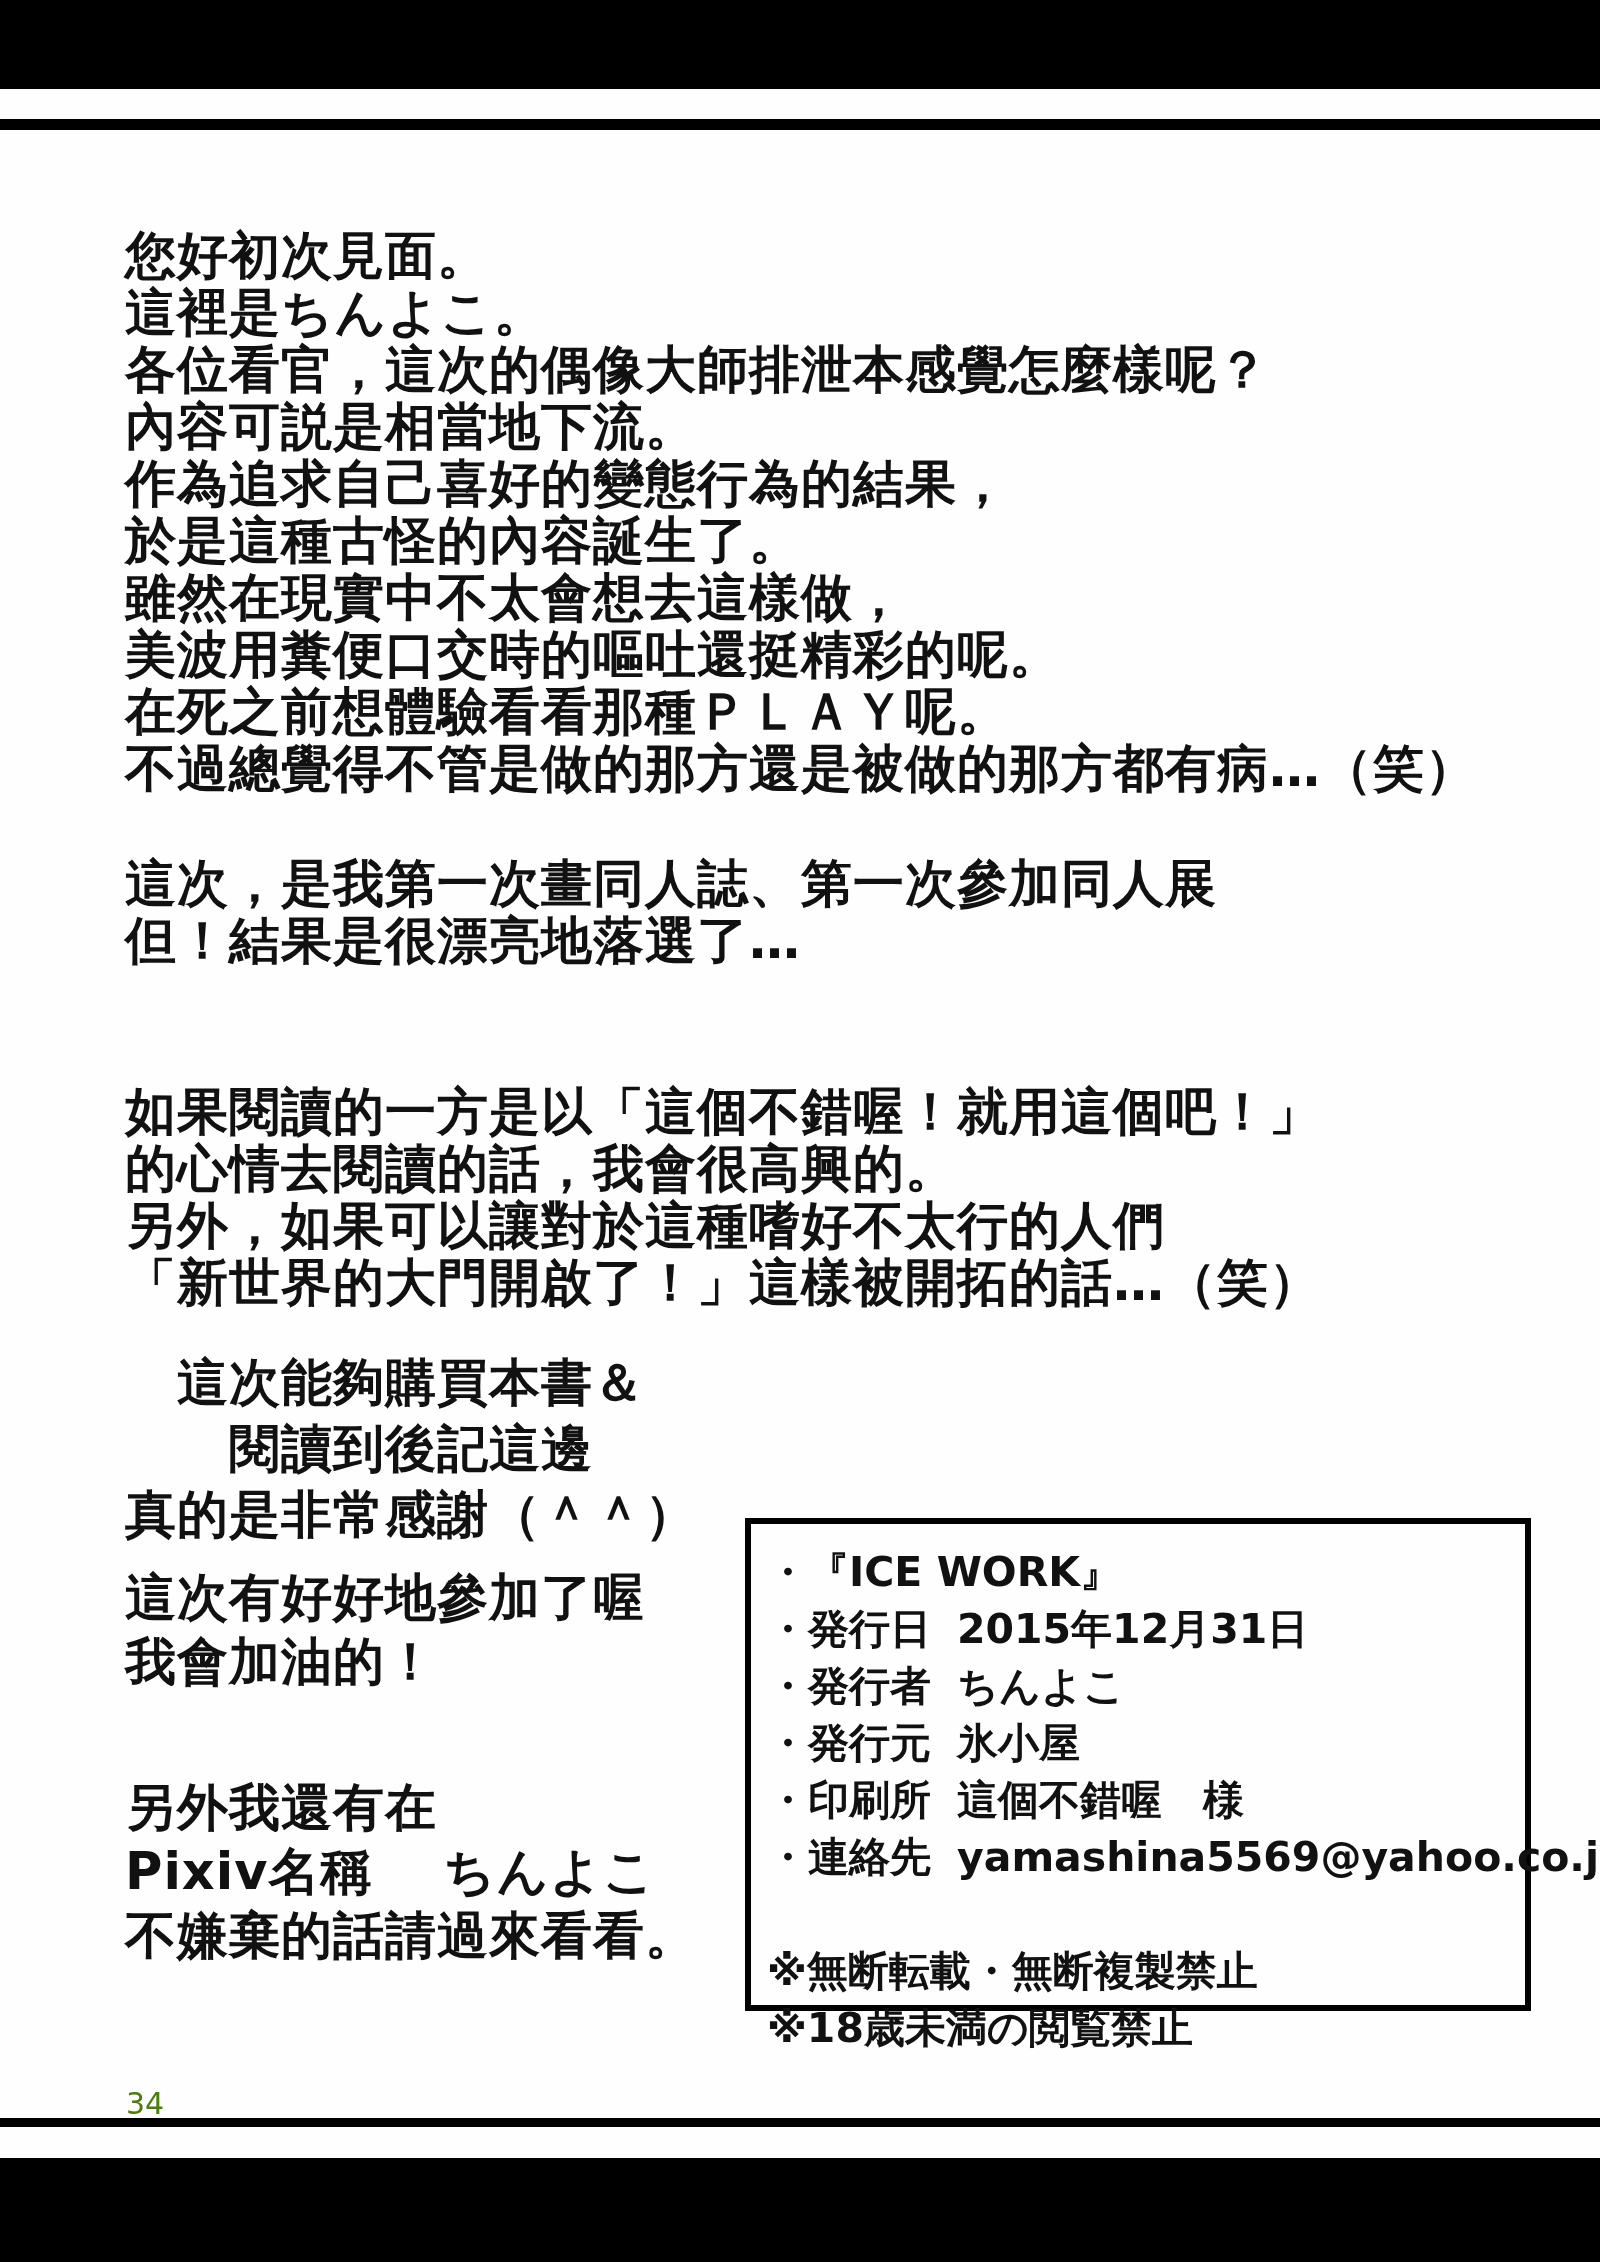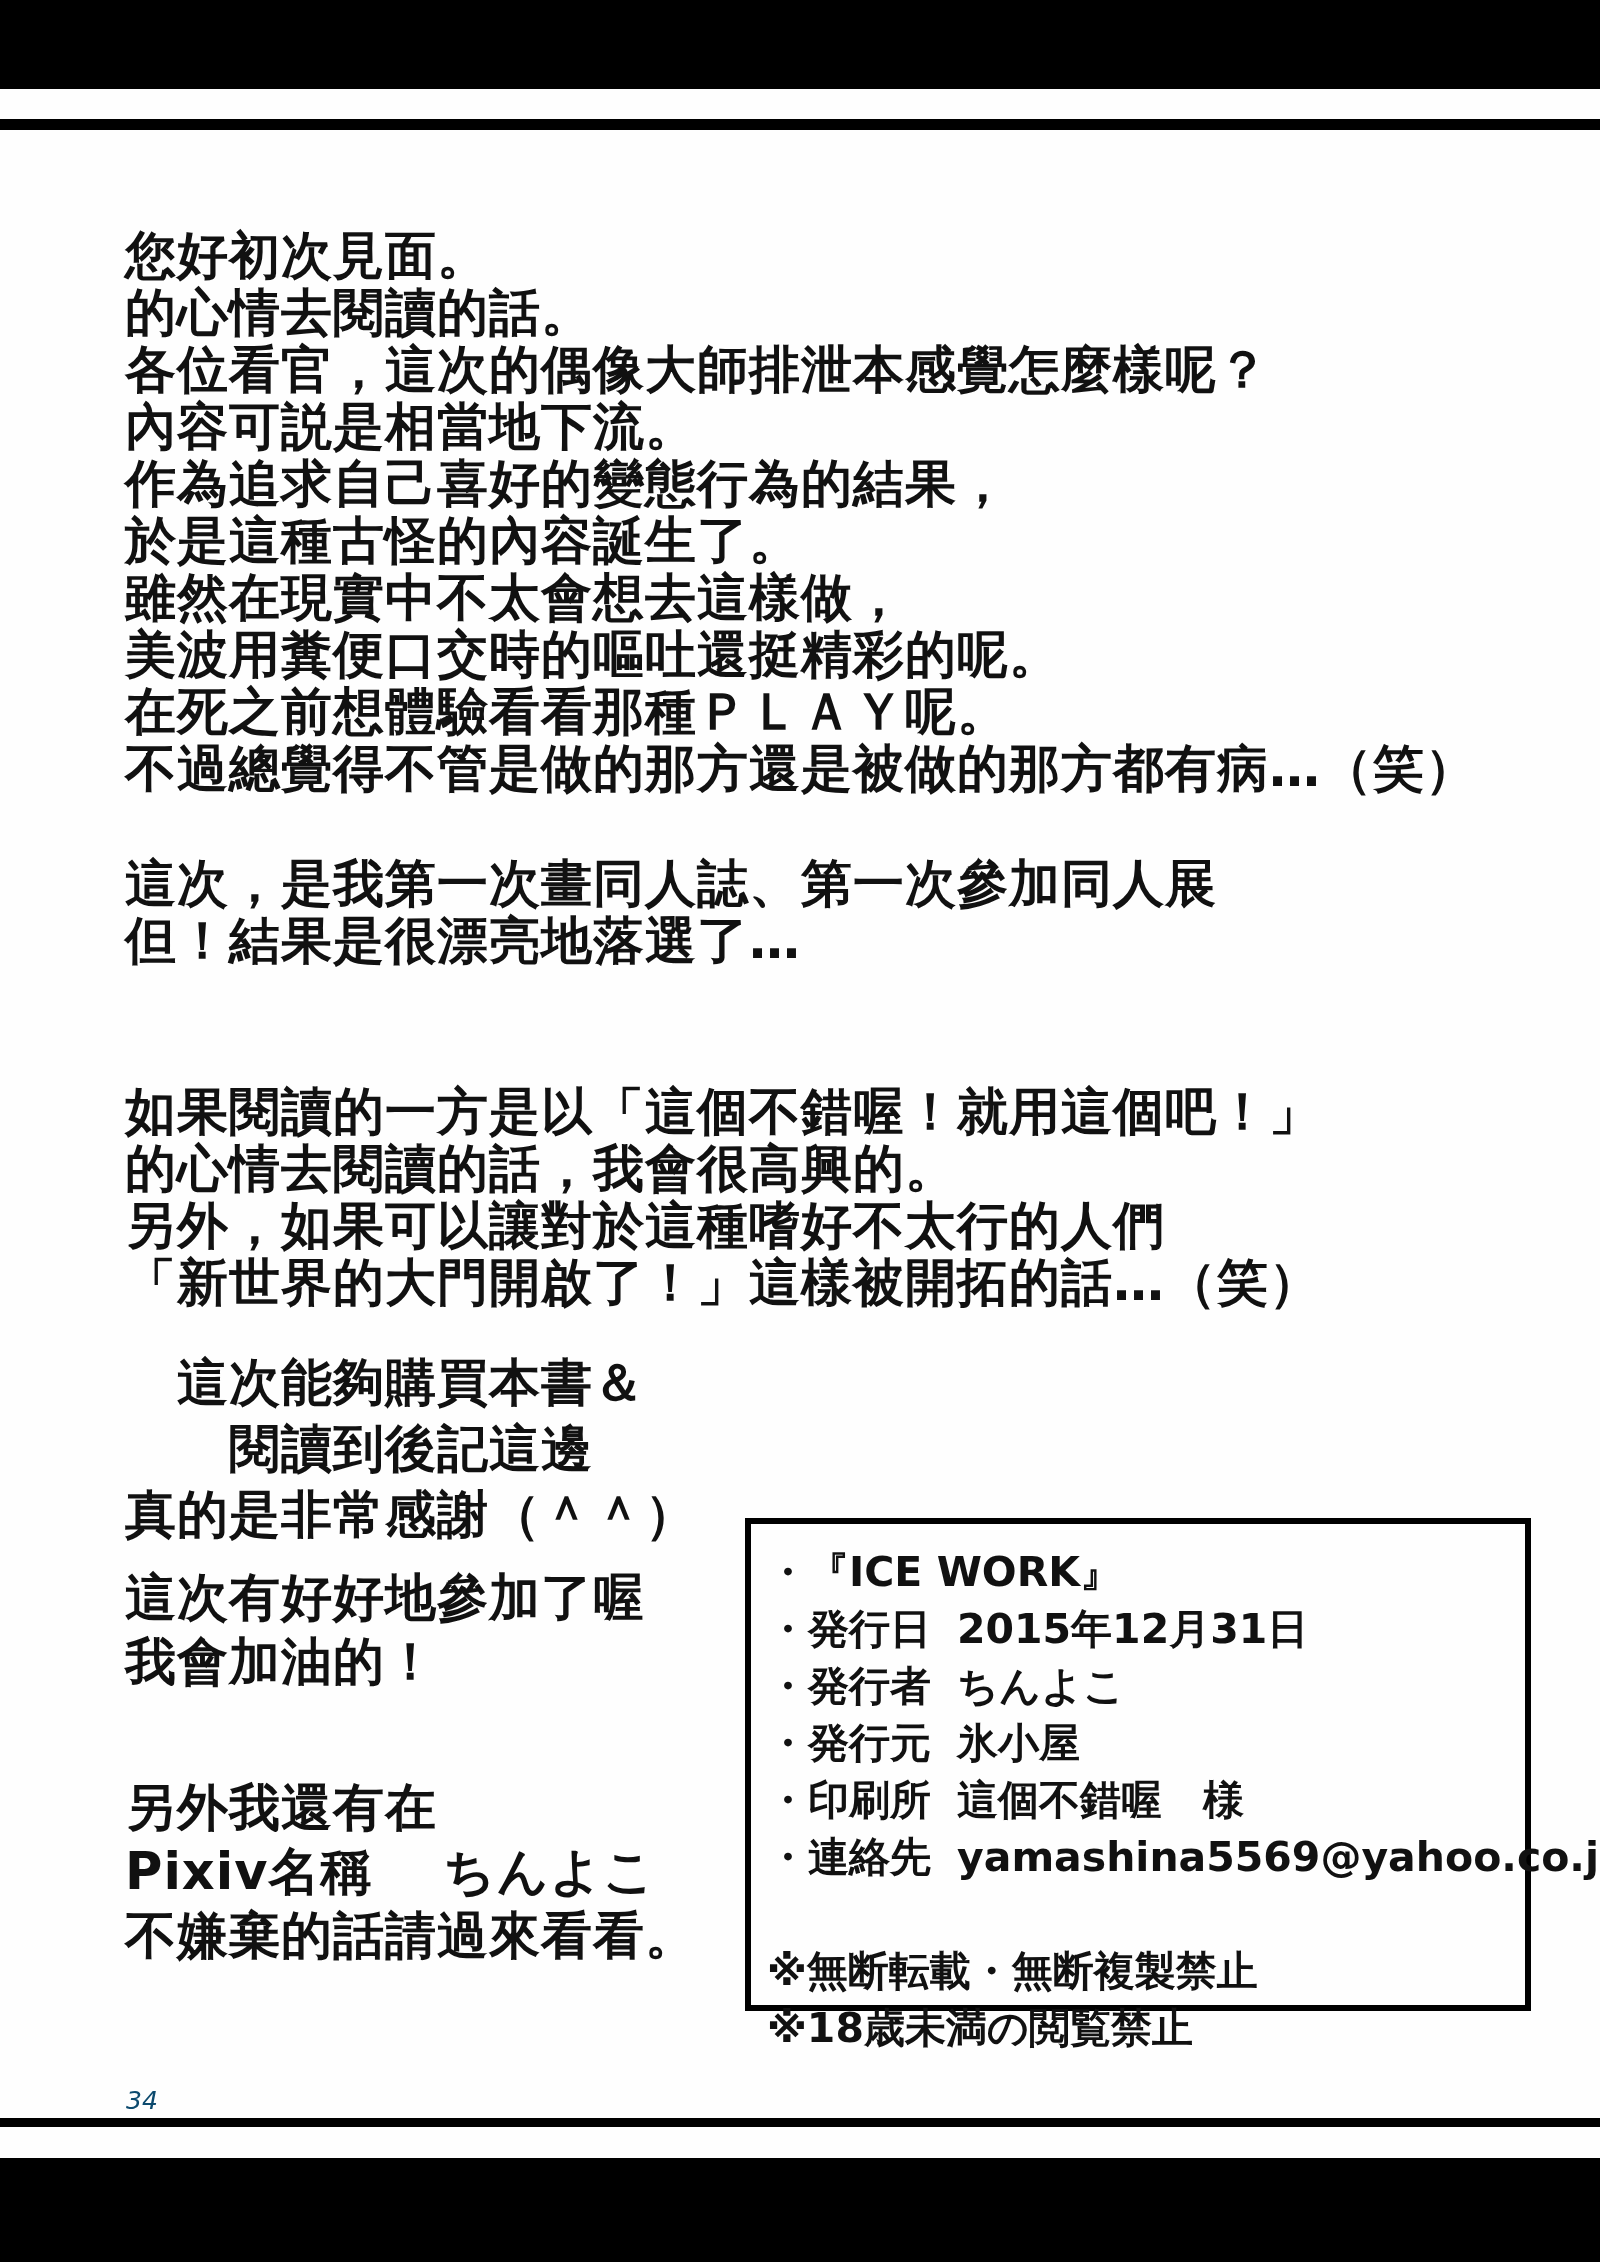--- a/index.html
+++ b/index.html
@@ -48,37 +48,36 @@
     white-space: nowrap;
   }
   .box-line { display: flex; line-height: 57px; }
   .box-label { display: inline-block; width: 190px; flex: 0 0 190px; }
   #colophon-notices { margin-top: 57px; }
 
   #page-number {
     position: absolute;
     left: 126px;
     top: 2086px;
-    font-size: 25px;
+    font-size: 30px;
     font-weight: 400;
-    color: #0c4a6e;
-    font-style: italic;
+    color: #4d7c0f;
   }
 </style>
 </head>
 <body>
 
 <div id="page">
 
   <div id="top-bar" class="bar"></div>
   <div id="top-rule" class="bar"></div>
 
   <div id="para1" class="para">
     <span class="ln">您好初次見面。</span>
-    <span class="ln">的心情去閱讀的話。</span>
+    <span class="ln">這裡是ちんよこ。</span>
     <span class="ln">各位看官，這次的偶像大師排泄本感覺怎麼樣呢？</span>
     <span class="ln">內容可説是相當地下流。</span>
     <span class="ln">作為追求自己喜好的變態行為的結果，</span>
     <span class="ln">於是這種古怪的內容誕生了。</span>
     <span class="ln">雖然在現實中不太會想去這樣做，</span>
     <span class="ln">美波用糞便口交時的嘔吐還挺精彩的呢。</span>
     <span class="ln">在死之前想體驗看看那種ＰＬＡＹ呢。</span>
     <span class="ln">不過總覺得不管是做的那方還是被做的那方都有病…（笑）</span>
   </div>
 

